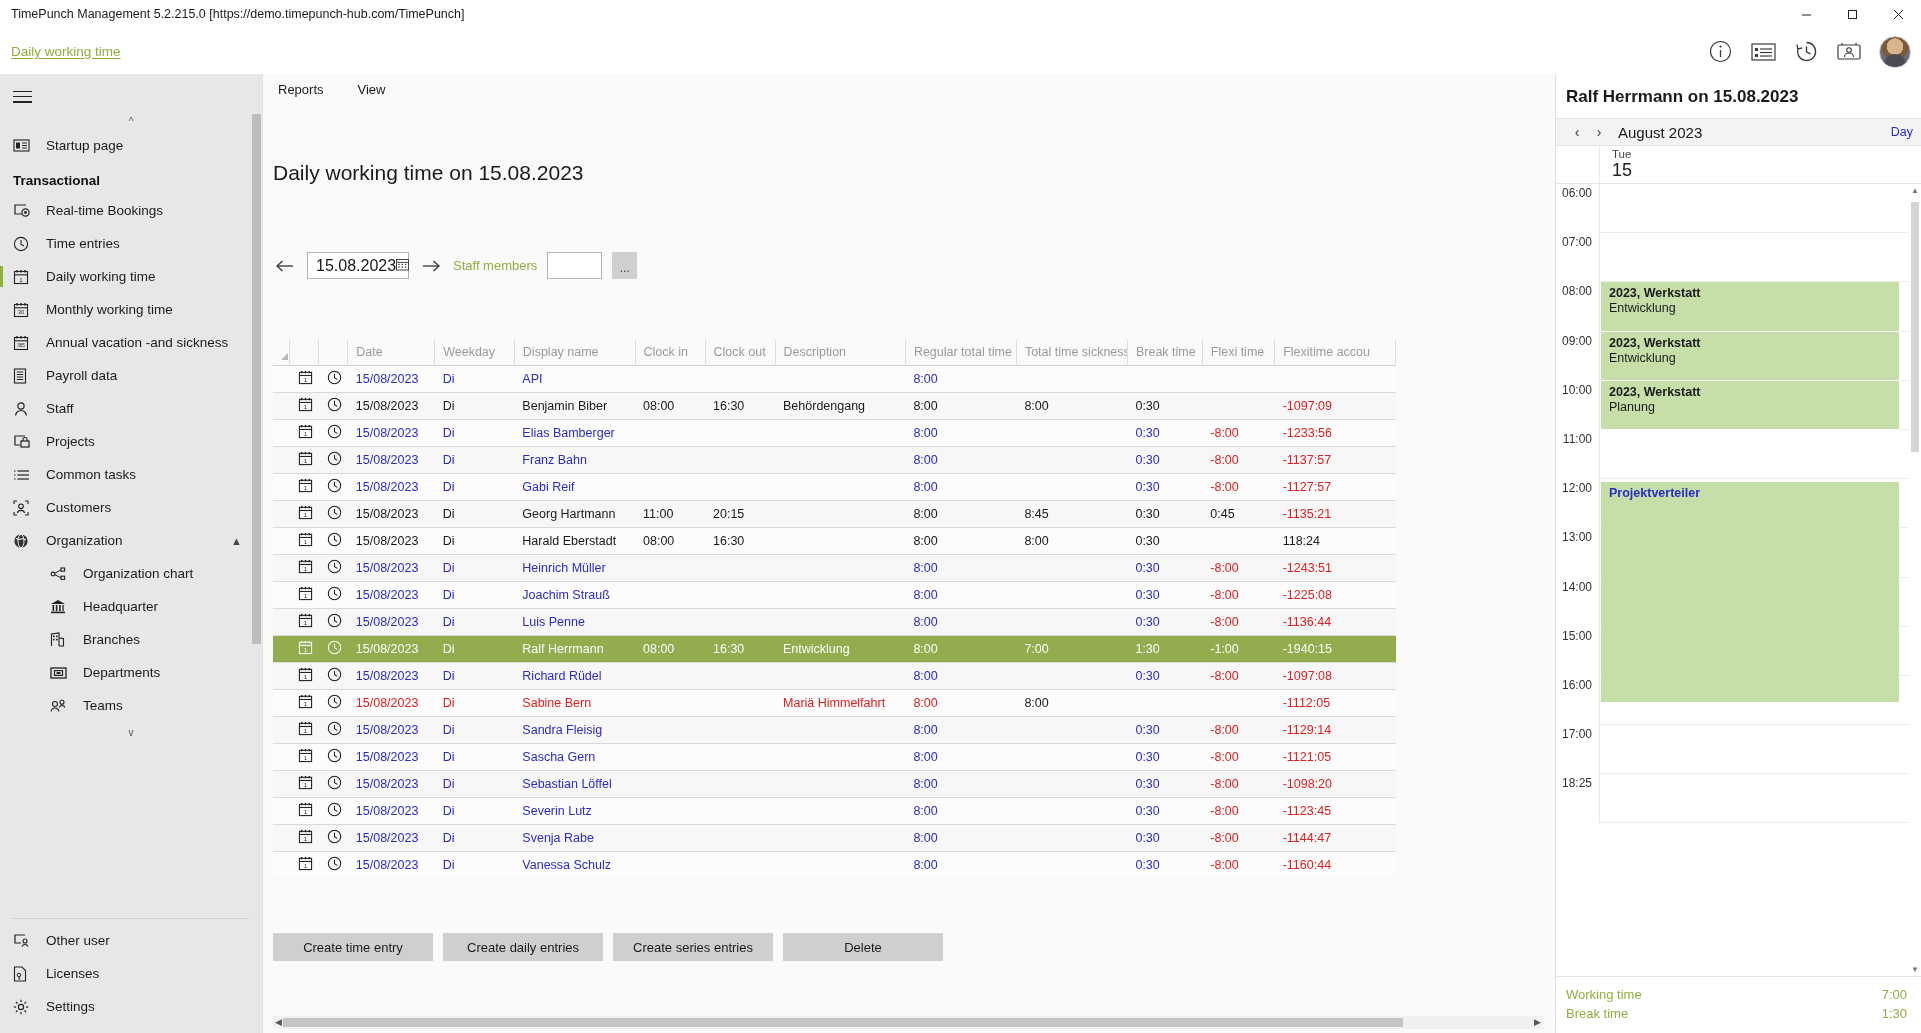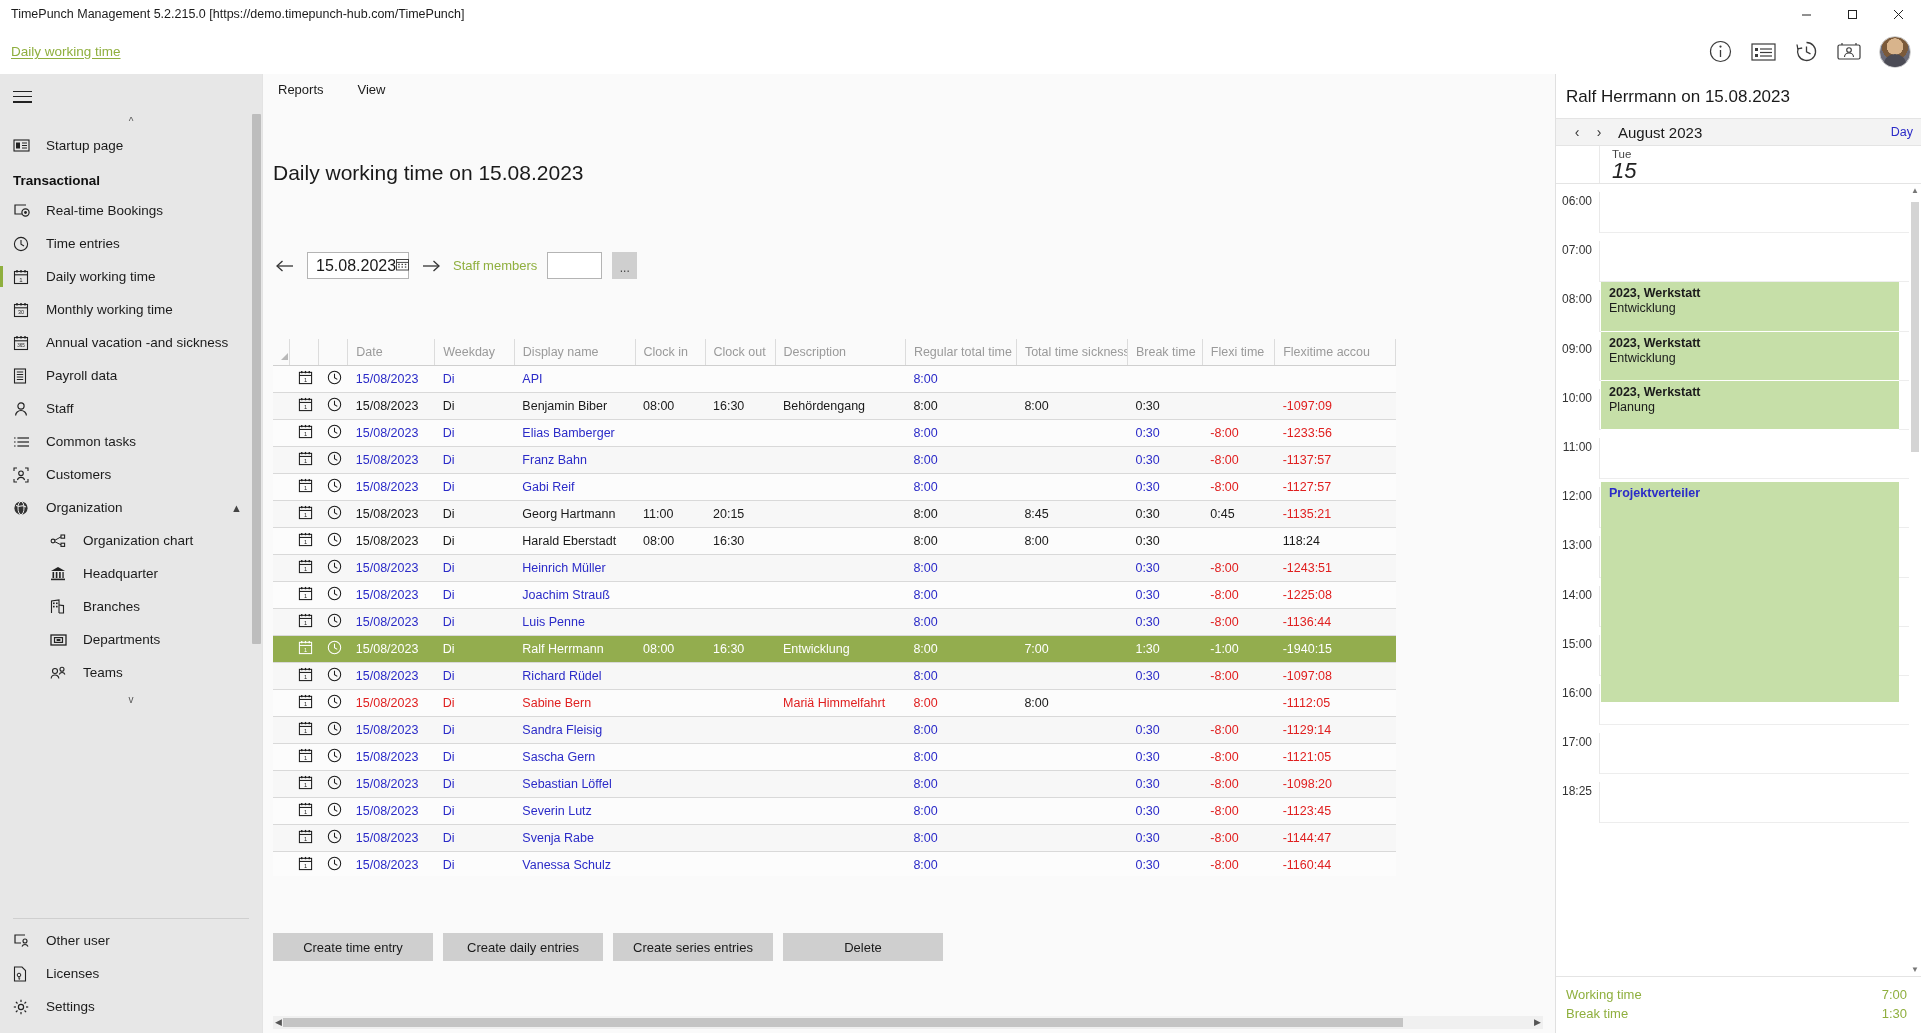--- a/index.html
+++ b/index.html
@@ -127,39 +127,39 @@
   }
   .hscroll { height: 13px; margin: 0 12px 4px 10px; background: #f0f0f0; position: relative; }
   .hscroll .thumb { position: absolute; left: 10px; top: 2px; height: 9px; width: 1120px; background: #c4c4c4; }
   .hscroll .la, .hscroll .ra { position:absolute; top:0; width:11px; height:13px; font-size:9px; color:#555; text-align:center; line-height:13px;}
   .hscroll .la { left: 0; } .hscroll .ra { right: 0; }
   
   .rightpanel {
     width: 366px; flex: 0 0 366px; background: #ffffff; border-left: 1px solid #e0e0e0;
     display: flex; flex-direction: column;
   }
-  .rp-title { font-size: 17px; padding: 13px 0 11px 10px; color: #1a1a1a; }
+  .rp-title { font-size: 17px; padding: 13px 0 11px 10px; color: #1a1a1a; font-weight: bold; }
   .rp-navbar {
     height: 28px; background: #f3f3f3; display: flex; align-items: center;
     padding: 0 8px 0 10px; border-top: 1px solid #e4e4e4; border-bottom:1px solid #e4e4e4;
   }
   .rp-arrow { width: 22px; text-align:center; color: #333; font-size: 14px; cursor: pointer; }
   .rp-month { font-size: 15px; margin-left: 8px; color:#1a1a1a;}
   .rp-daylink { margin-left: auto; color: #2b2bc8; font-size: 12.5px; cursor: pointer; }
   .rp-dayhdr { height: 38px; display: flex; border-bottom: 1px solid #e4e4e4; }
   .rp-gutter-head { width: 44px; border-right: 1px solid #e9e9e9; }
   .rp-daybox { padding-left: 12px; padding-top:2px; }
   .rp-dow { font-size: 11.5px; color: #444; line-height: 13px;}
-  .rp-dnum { font-size: 22px; color: #222; line-height: 19px; font-style: italic;}
+  .rp-dnum { font-size: 18px; color: #222; line-height: 19px;}
   .rp-cal { flex: 1; position: relative; overflow: hidden; }
   .rp-grid { position: absolute; inset: 0; }
   .rp-hour-row { height: 49.2px; display: flex; position: relative; }
   .rp-hour-lbl {
     width: 44px; font-size: 12px; color: #333; text-align: right; padding-right: 7px;
-    border-right: 1px solid #e9e9e9; padding-top: 2px; margin-top: 8px;
+    border-right: 1px solid #e9e9e9; padding-top: 2px;
   }
   .rp-hour-cell { flex: 1; border-bottom: 1px solid #ededed; }
   .rp-events { position: absolute; left: 45px; right: 22px; top: 0; bottom: 0; pointer-events: none; }
   .rp-ev {
     position: absolute; left: 0; right: 0; background: #c6dfa8;
     border-bottom: 1px solid #ffffff; padding: 4px 8px; font-size: 12.5px; color: #1b1b1b;
     pointer-events: auto; cursor: pointer; overflow: hidden;
   }
   .rp-ev .t1 { font-weight: bold; line-height: 15px;}
   .rp-ev .t2 { line-height: 15px;}
@@ -345,20 +345,30 @@
         <div class="nav-item">
           <span class="nav-ico">
             <svg width="16" height="16" viewBox="0 0 16 16">
                 <circle cx="8" cy="5" r="3.1" fill="none" stroke="#222" stroke-width="1.2"></circle>
                 <path d="M2.6 14.5 a5.4 5 0 0 1 10.8 0" fill="none" stroke="#222" stroke-width="1.2"></path>
               </svg>
           </span>
           <span>Staff</span>
         </div>
 
+        <div class="nav-item">
+          <span class="nav-ico">
+            <svg width="17" height="15" viewBox="0 0 17 15">
+                <path d="M12 2 H2 V11 H7" fill="none" stroke="#222" stroke-width="1.2"></path>
+                <rect x="8" y="7" width="8" height="6" fill="none" stroke="#222" stroke-width="1.2"></rect>
+                <path d="M10 7 V5.5 a2 2 0 0 1 4 0 V7" fill="none" stroke="#222" stroke-width="1.1"></path>
+              </svg>
+          </span>
+          <span>Projects</span>
+        </div>
 
         <div class="nav-item">
           <span class="nav-ico">
             <svg width="17" height="14" viewBox="0 0 17 14">
                 <line x1="1" y1="3" x2="2.6" y2="3" stroke="#222" stroke-width="1.2"></line>
                 <line x1="1" y1="7" x2="2.6" y2="7" stroke="#222" stroke-width="1.2"></line>
                 <line x1="1" y1="11" x2="2.6" y2="11" stroke="#222" stroke-width="1.2"></line>
                 <line x1="4.4" y1="3" x2="16" y2="3" stroke="#222" stroke-width="1.2"></line>
                 <line x1="4.4" y1="7" x2="16" y2="7" stroke="#222" stroke-width="1.2"></line>
                 <line x1="4.4" y1="11" x2="16" y2="11" stroke="#222" stroke-width="1.2"></line>

